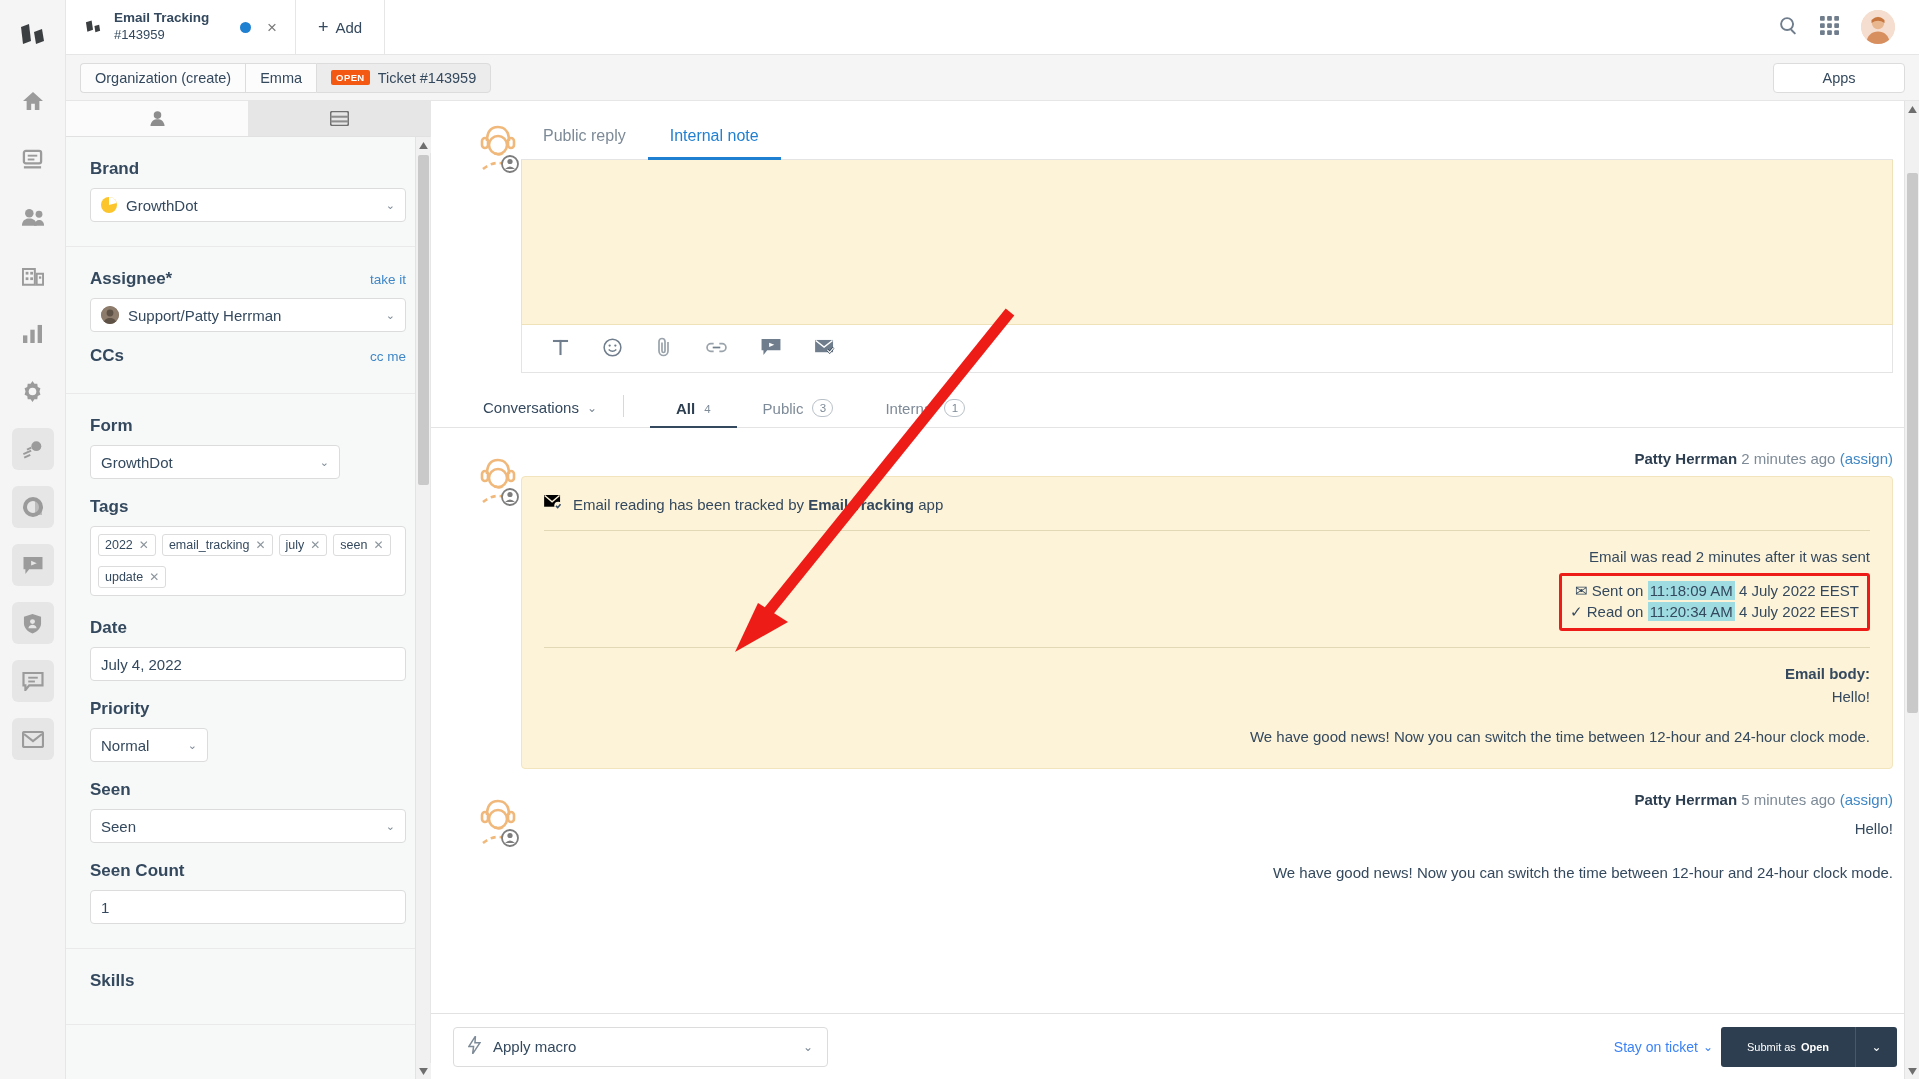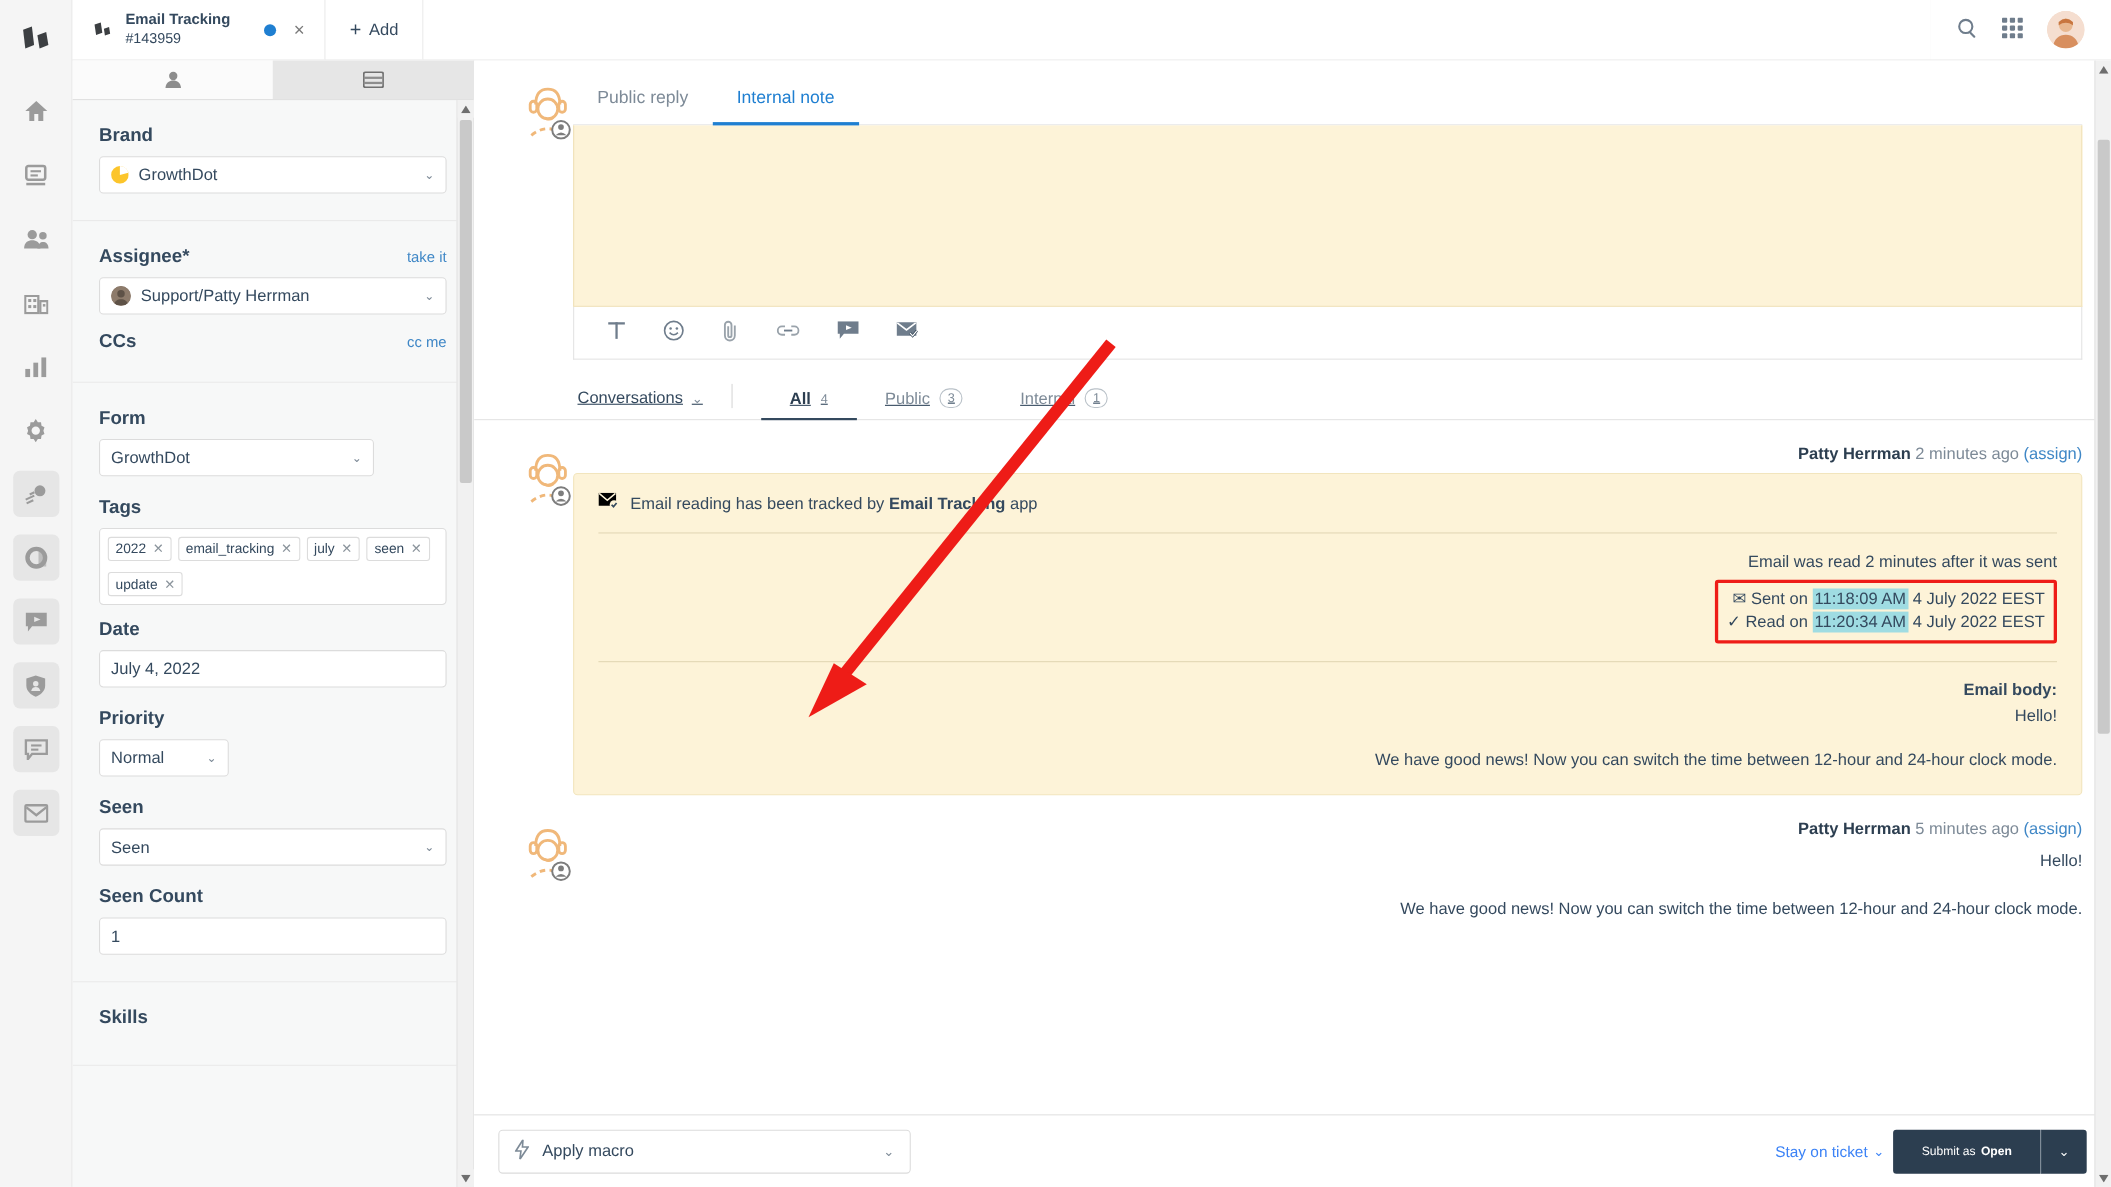--- a/index.html
+++ b/index.html
@@ -175,21 +175,21 @@
   }
   .ed-toolbar {
     border: 1px solid #e4e4e4; border-top: none; height: 48px;
     display: flex; align-items: center; gap: 34px; padding: 0 30px;
     background: #fff;
   }
   .ed-toolbar svg { fill: #6f7d8c; }
 
   .convbar {
     display: flex; align-items: flex-end; gap: 0;
-    padding: 22px 26px 0 94px; border-bottom: 1px solid #e4e4e4; text-decoration: underline;
+    padding: 22px 26px 0 52px; border-bottom: 1px solid #e4e4e4;
   }
   .conv-label { font-size: 15px; color: #34495e; padding-bottom: 11px; display:flex; align-items:center; gap:8px; }
   .conv-sep { width: 1px; height: 22px; background: #d8d8d8; margin: 0 26px 10px 26px; }
   .conv-filter {
     display: flex; align-items: center; gap: 9px; padding: 0 26px 10px 26px;
     font-size: 15px; color: #7d8a97;
   }
   .conv-filter.active { color: #2c3e50; font-weight: bold; border-bottom: 2px solid #34495e; margin-bottom: -1px; padding-bottom: 9px;}
   .cnt { font-size: 11.5px; color: #7d8a97; font-weight: normal; }
   .cnt-pill {
@@ -396,20 +396,37 @@
           <svg width="34" height="34" viewBox="0 0 34 34">
               <circle cx="17" cy="17" r="17" fill="#f5ded0"></circle>
               <circle cx="17" cy="13" r="6.2" fill="#e8b78f"></circle>
               <path d="M5 34 C6 25 11 21.5 17 21.5 C23 21.5 28 25 29 34 Z" fill="#d88f5f"></path>
               <path d="M10.5 10 q6.5 -6 13 0 v3 q-6.5 -4.5 -13 0 z" fill="#c8763f"></path>
             </svg>
         </span>
       </div>
     </div>
 
+    <div class="crumbrow">
+      <div class="crumbs">
+        <div class="crumb">
+          <span>Organization (create)</span>
+        </div>
+        <div class="crumb">
+          <span>Emma</span>
+        </div>
+        <div class="crumb">
+          <span class="state-badge">OPEN</span>
+          <span>Ticket #143959</span>
+        </div>
+      </div>
+      <div class="apps-btn">
+        <span>Apps</span>
+      </div>
+    </div>
 
     <div class="body">
 
       <div class="sidebar">
         <div class="sb-tabs">
           <div class="sb-tab">
             <svg width="17" height="17" viewBox="0 0 18 18">
                 <circle cx="9" cy="5.4" r="4"></circle>
                 <path d="M1.5 17 C2 11.8 5.2 9.8 9 9.8 C12.8 9.8 16 11.8 16.5 17 Z"></path>
               </svg>
@@ -486,21 +503,21 @@
                 <span class="tag">
                   <span>seen</span>
                   <span class="tx">✕</span>
                 </span>
                 <span class="tag">
                   <span>update</span>
                   <span class="tx">✕</span>
                 </span>
               </div>
 
-              <span class="sb-label" style="margin-top:12px">Date</span>
+              <span class="sb-label" style="margin-top:22px">Date</span>
               <div class="field">
                 <span>July 4, 2022</span>
               </div>
 
               <span class="sb-label" style="margin-top:18px">Priority</span>
               <div class="field narrow">
                 <span>Normal</span>
                 <span class="chev">⌄</span>
               </div>
 

